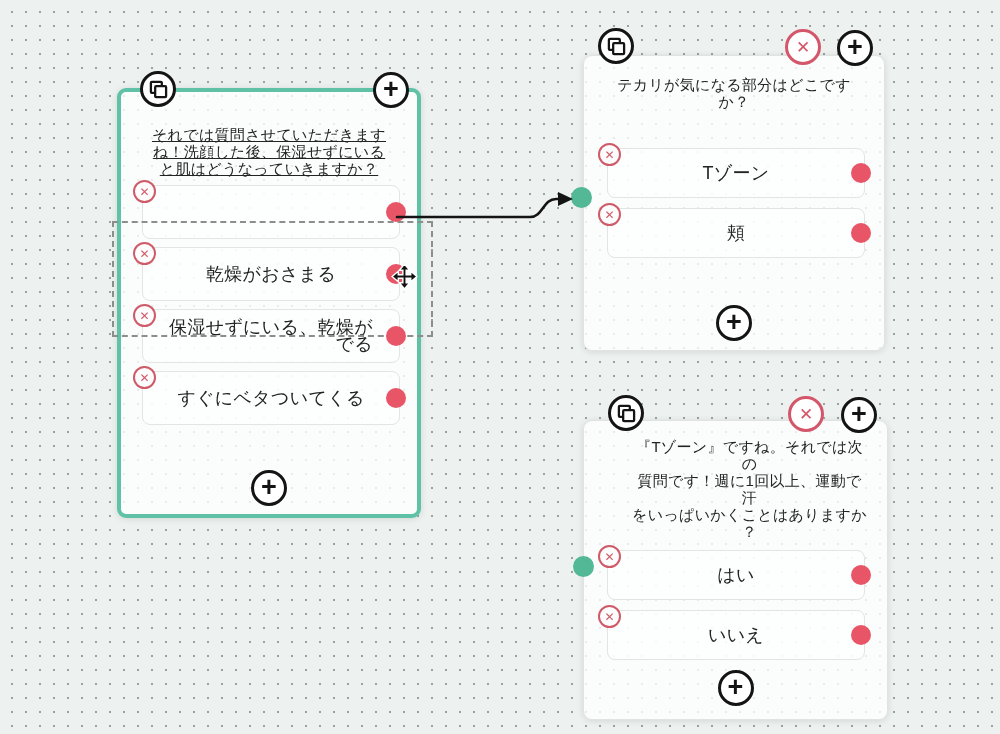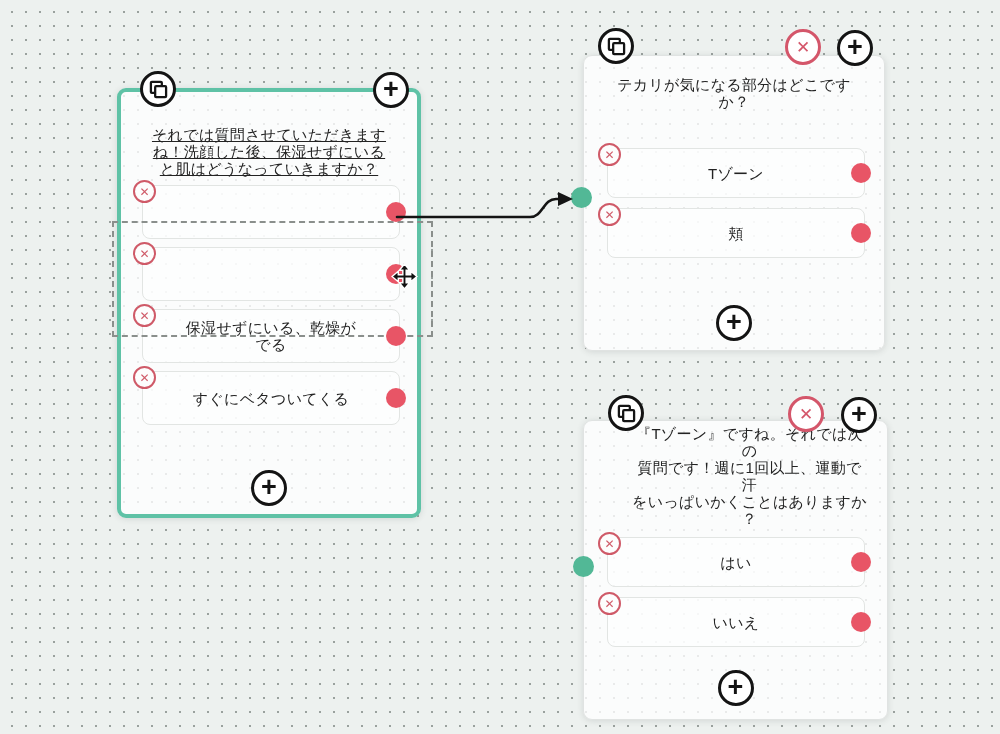--- a/index.html
+++ b/index.html
@@ -26,38 +26,38 @@
   #node2{left:583px;top:55px;width:302px;height:296px;}
   #node3{left:583px;top:420px;width:305px;height:300px;}
 
   .question{
     white-space:pre-line;text-align:center;
     font-size:15px;line-height:17px;letter-spacing:0.3px;
     padding:0 20px;
   }
   #node1 .question{margin-top:34px;text-decoration:underline;}
   #node2 .question{margin-top:20px;}
-  #node3 .question{margin-top:4px;padding-left:48px;}
+  #node3 .question{margin-top:17px;padding-left:48px;}
 
   .options{position:relative;}
   #node1 .options{margin-top:8px;}
   #node2 .options{margin-top:38px;}
   #node3 .options{margin-top:10px;}
 
   .opt{
     position:relative;box-sizing:border-box;
     margin:0 0 8px 21px;width:258px;min-height:54px;
     background:rgba(255,255,255,0.6);
     border:1px solid #e2e5e3;border-radius:8px;
     display:flex;align-items:center;justify-content:center;
   }
   #node2 .opt,#node3 .opt{margin-left:23px;min-height:50px;margin-bottom:10px;}
   .opt-label{
-    white-space:pre-line;text-align:center;
-    font-size:15px;line-height:17px;letter-spacing:0.3px;
+    white-space:pre-line;text-align:right;
+    font-size:18px;line-height:17px;letter-spacing:0.3px;
     padding:2px 26px;
   }
   
   .xbtn{
     position:absolute;left:-10px;top:-6px;z-index:5;
     width:23px;height:23px;border-radius:50%;box-sizing:border-box;
     background:#fdfdfd;border:2px solid #cf5a68;color:#cf5a68;
     display:flex;align-items:center;justify-content:center;
     padding:0;cursor:pointer;font-family:inherit;
   }
@@ -130,20 +130,21 @@
     <div class="opt">
       <button class="xbtn">
           <span>✕</span>
         </button>
       <span class="dot out"></span>
     </div>
     <div class="opt">
       <button class="xbtn">
           <span>✕</span>
         </button>
+      <div class="opt-label">乾燥がおさまる</div>
       <span class="dot out"></span>
     </div>
     <div class="opt">
       <button class="xbtn">
           <span>✕</span>
         </button>
       <div class="opt-label">保湿せずにいる、乾燥が
 でる</div>
       <span class="dot out"></span>
     </div>

